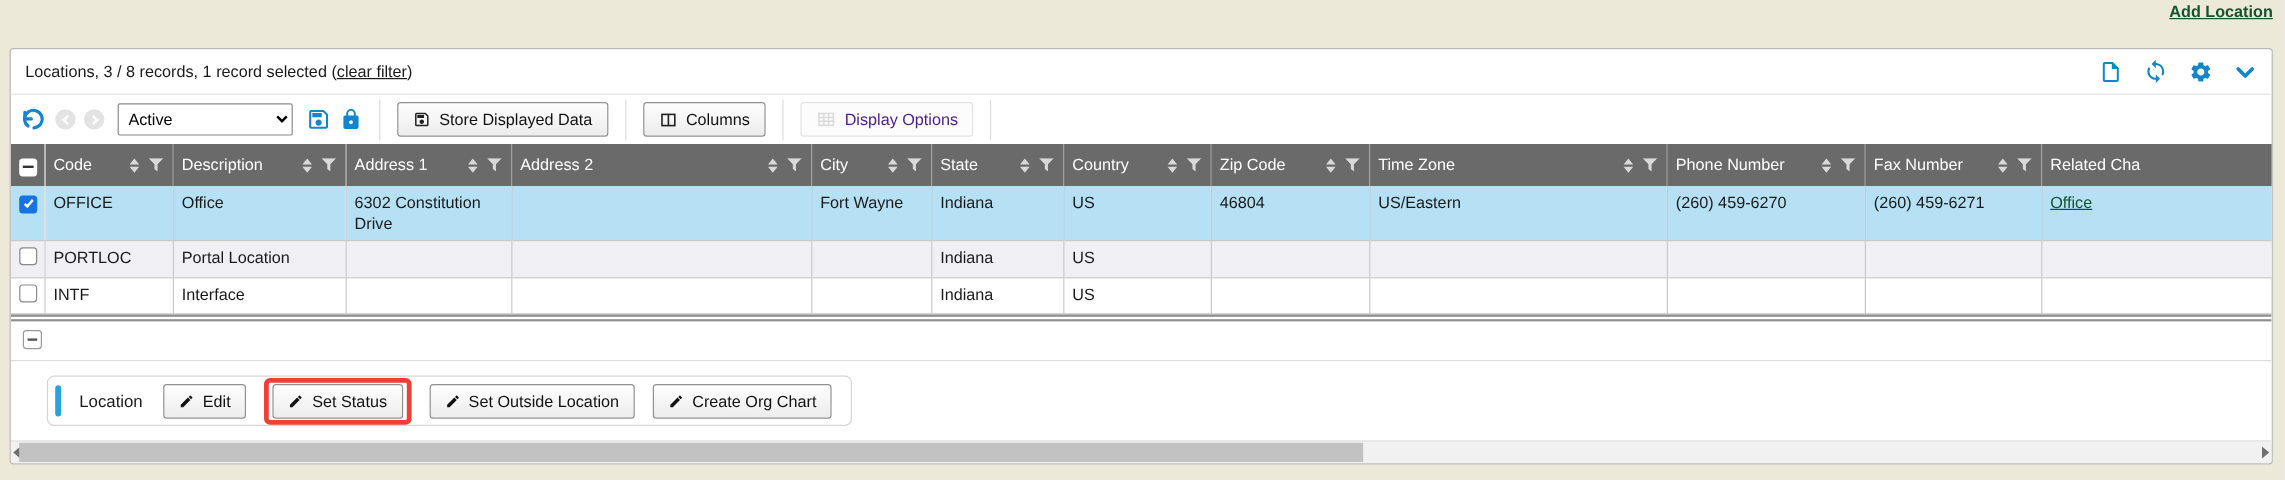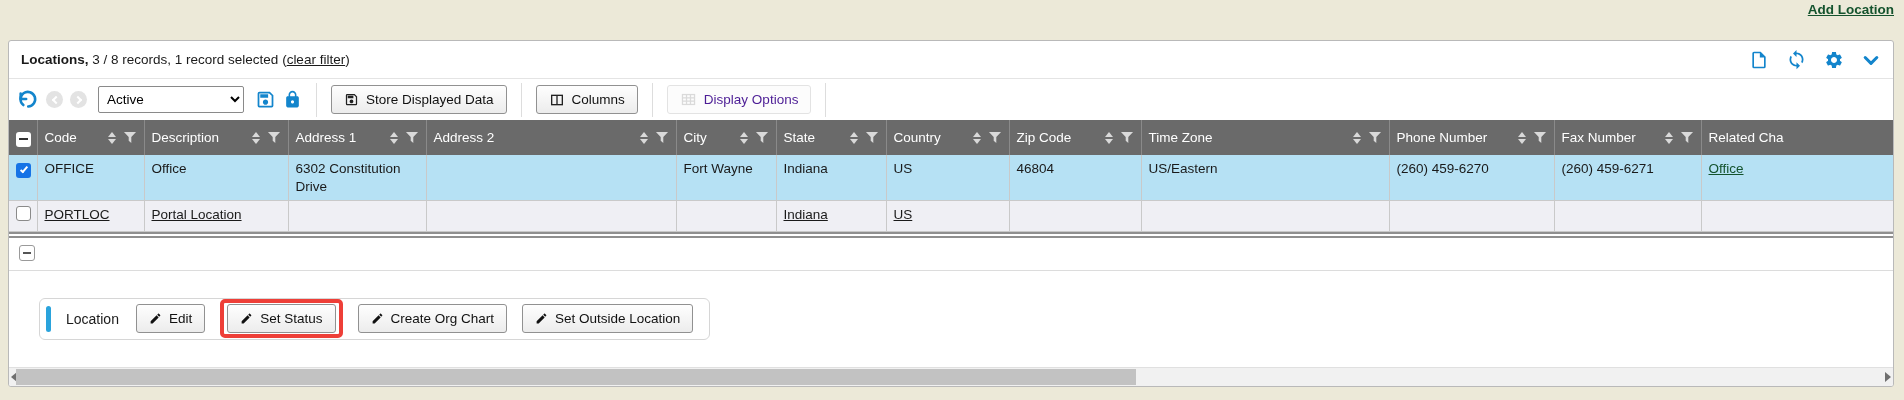--- a/index.html
+++ b/index.html
@@ -22,21 +22,21 @@
   
   .panel {
     position:absolute; left:8px; top:40px; width:1886px; height:347px;
     background:#fff; border:1px solid #b9b9b9; border-radius:3px;
     display:flex; flex-direction:column; overflow:hidden;
   }
 
   
   .panel-header { height:37px; flex:0 0 37px; display:flex; align-items:center; padding:0 12px; }
   .ph-title { font-size:13.5px; }
-  .ph-title b { font-weight:bold; }
+  .ph-title b { font-weight:normal; }
   .clear-filter { text-decoration:underline; cursor:pointer; }
   .ph-icons { margin-left:auto; display:flex; align-items:center; gap:17px; }
   .ph-icons svg { display:block; cursor:pointer; }
 
   
   .toolbar {
     height:42px; flex:0 0 42px; border-top:1px solid #e4e4e4;
     display:flex; align-items:center; padding:16px 8px; gap:7px;
   }
   .tb-divider { width:1px; height:34px; background:#ddd; margin:0 7px; flex:0 0 1px; }
@@ -82,21 +82,21 @@
   table.grid tbody td {
     padding:5px 7px; vertical-align:top; overflow:hidden;
     border-right:1px solid #c9c9c9; border-bottom:1px solid #c9c9c9;
     line-height:1.3;
   }
   table.grid tbody td:last-child { border-right:none; }
   tr.row-selected { background:#b6e1f4; }
   tr.row-selected td { border-right-color:#9cc3d6; border-bottom-color:#9cc3d6; }
   tr.row-alt { background:#efeff4; }
   tr.r-tall  td { height:45px; }
-  tr.r-short td { height:24px;text-decoration:underline; }
+  tr.r-short td { height:24px; }
   td.cbcol, th.cbcol { text-align:center; padding:4px 0 0 0; }
   .related-link { text-decoration:underline; cursor:pointer; }
 
   
   .cb { width:15px; height:15px; border-radius:3px; display:inline-flex; align-items:center; justify-content:center; cursor:pointer; }
   .cb-ind { background:#fff; margin-top:3px; }
   .cb-ind i { width:9px; height:2px; background:#333; }
   .cb-on { background:#1673e6; }
   .cb-on i { width:4px; height:8px; border-right:2px solid #fff; border-bottom:2px solid #fff; transform:rotate(40deg); margin-top:-2px; }
   .cb-off { background:#fff; border:1px solid #8a8a8a; }
@@ -408,20 +408,35 @@
         <td></td>
         <td></td>
         <td>Indiana</td>
         <td>US</td>
         <td></td>
         <td></td>
         <td></td>
         <td></td>
         <td></td>
       </tr>
+      <tr class="r-short">
+        <td class="cbcol"><span class="cb cb-off"></span></td>
+        <td>INTF</td>
+        <td>Interface</td>
+        <td></td>
+        <td></td>
+        <td></td>
+        <td>Indiana</td>
+        <td>US</td>
+        <td></td>
+        <td></td>
+        <td></td>
+        <td></td>
+        <td></td>
+      </tr>
     </tbody>
   </table>
 
   <div class="table-end"></div>
 
   <div class="collapse-area">
     <span class="collapse-toggle">
         <i></i>
       </span>
   </div>
@@ -441,27 +456,27 @@
           <svg width="13" height="13" viewBox="0 0 24 24" fill="#111">
               <path d="M3 17.25V21h3.75L17.81 9.94l-3.75-3.75L3 17.25zM20.71 7.04c.39-.39.39-1.02 0-1.41l-2.34-2.34c-.39-.39-1.02-.39-1.41 0l-1.83 1.83 3.75 3.75 1.41-1.83z"></path>
             </svg>
           <span>Set Status</span>
         </button>
       </span>
       <button class="btn">
         <svg width="13" height="13" viewBox="0 0 24 24" fill="#111">
             <path d="M3 17.25V21h3.75L17.81 9.94l-3.75-3.75L3 17.25zM20.71 7.04c.39-.39.39-1.02 0-1.41l-2.34-2.34c-.39-.39-1.02-.39-1.41 0l-1.83 1.83 3.75 3.75 1.41-1.83z"></path>
           </svg>
-        <span>Create Org Chart</span>
+        <span>Set Outside Location</span>
       </button>
       <button class="btn">
         <svg width="13" height="13" viewBox="0 0 24 24" fill="#111">
             <path d="M3 17.25V21h3.75L17.81 9.94l-3.75-3.75L3 17.25zM20.71 7.04c.39-.39.39-1.02 0-1.41l-2.34-2.34c-.39-.39-1.02-.39-1.41 0l-1.83 1.83 3.75 3.75 1.41-1.83z"></path>
           </svg>
-        <span>Set Outside Location</span>
+        <span>Create Org Chart</span>
       </button>
     </div>
   </div>
 
   <div class="hscroll">
     <span class="harrow left"></span>
     <div class="hthumb"></div>
     <span class="harrow right"></span>
   </div>
 

